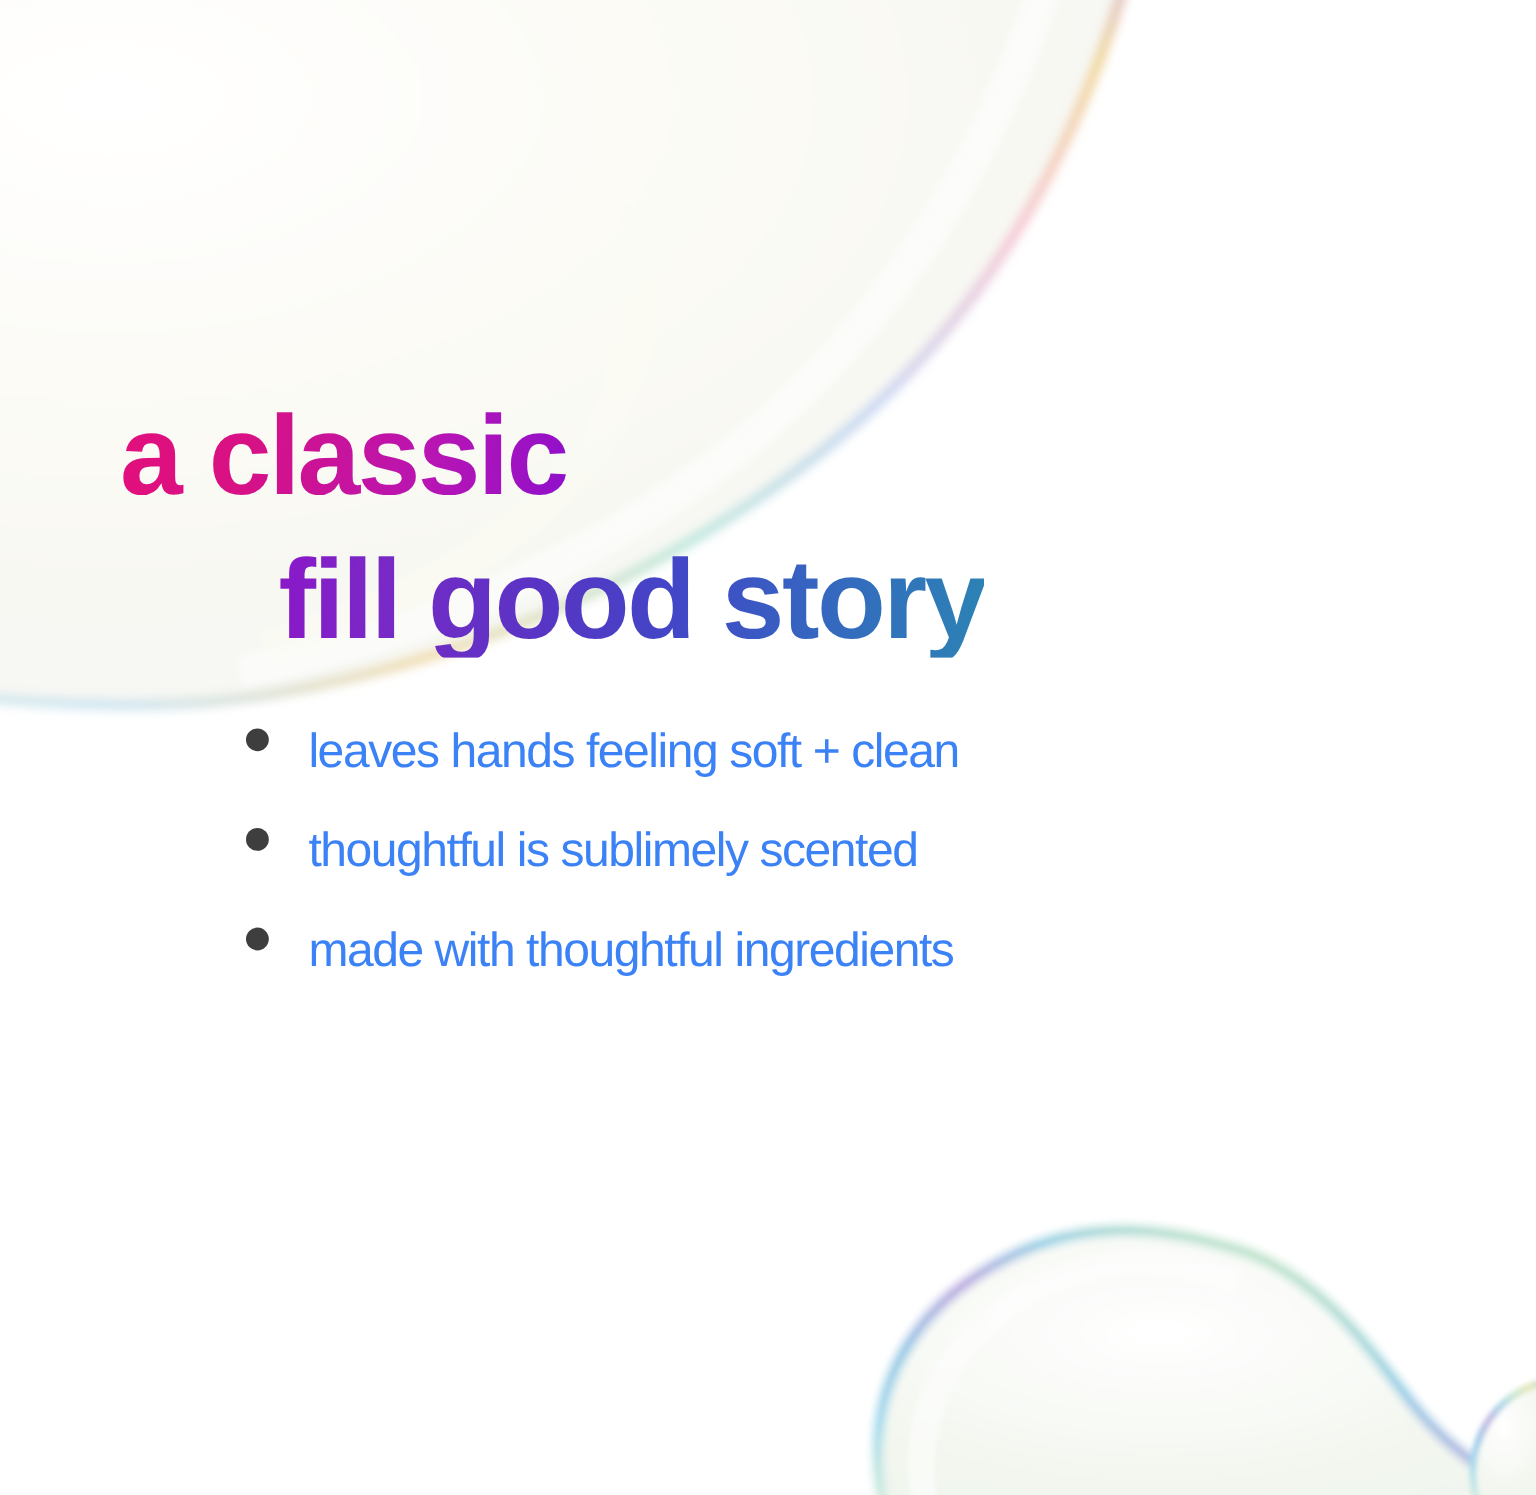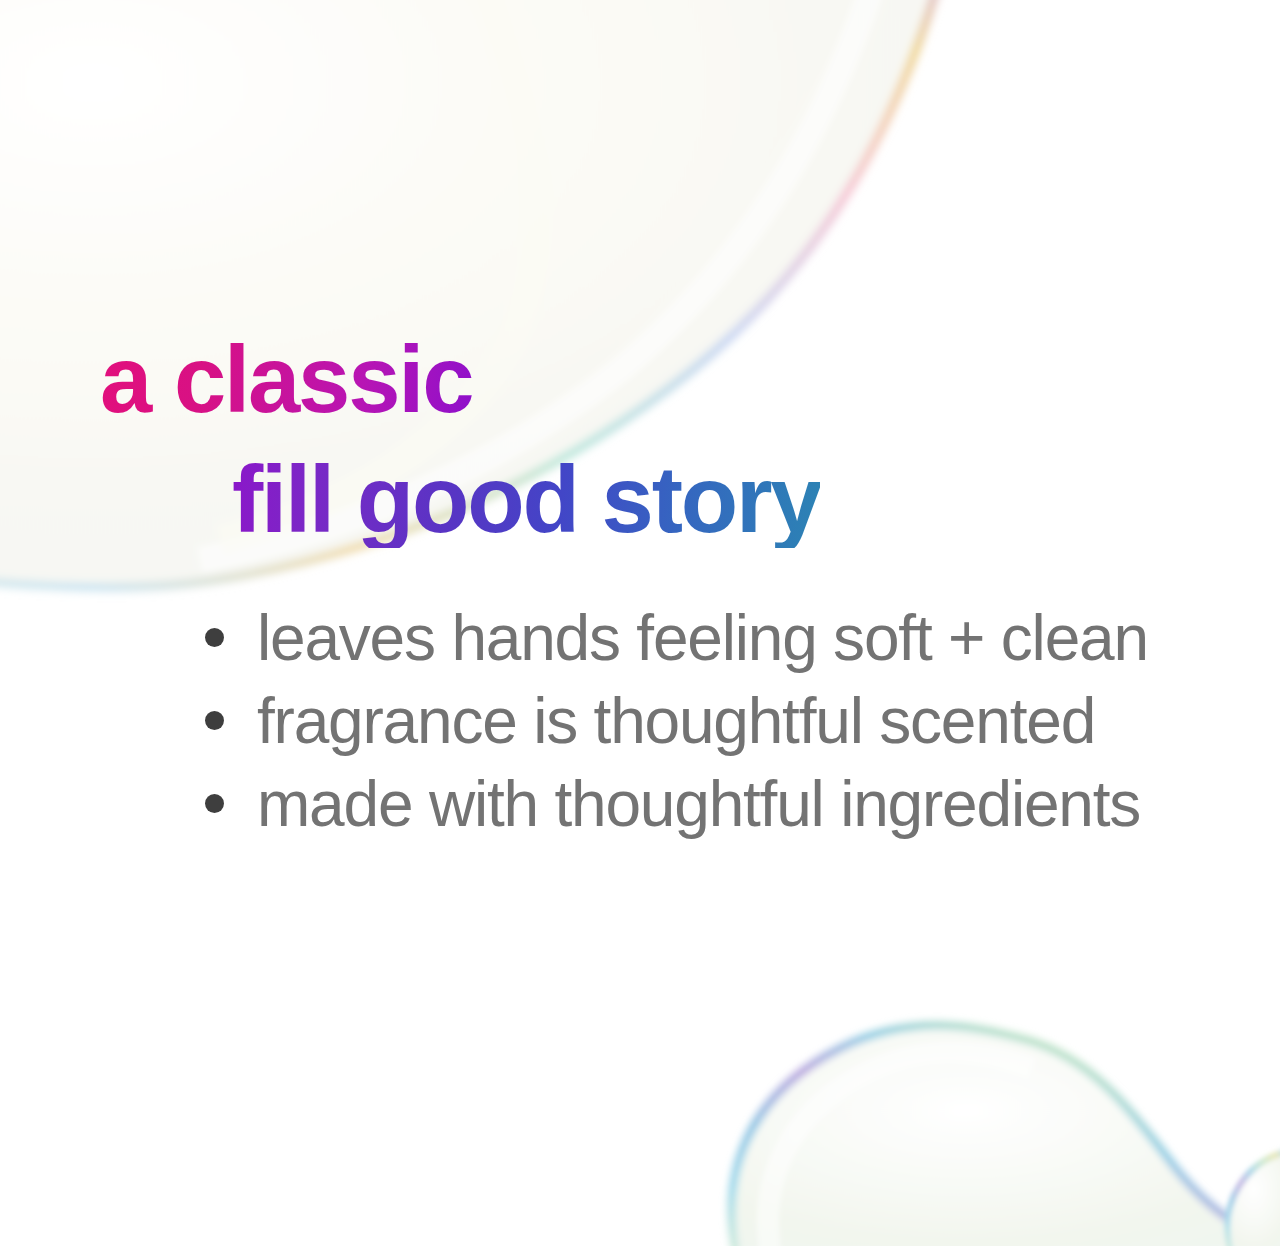--- a/index.html
+++ b/index.html
@@ -74,24 +74,24 @@
     flex:0 0 auto;
     width:19px;
     height:19px;
     border-radius:50%;
     background:#3E3E3E;
     margin-right:33px;
     position:relative;
     top:-13px;
   }
   .bullet-text {
-    font-size:64px;
+    font-size:40px;
     font-weight:400;
     letter-spacing:-1.2px;
-    color:#737373;
+    color:#3b82f6;
     white-space:nowrap;
     line-height:1;
   }
 </style>
 </head>
 <body>
 
 <div id="stage">
 
   <svg class="bubble-layer" viewBox="0 0 1280 1246" preserveAspectRatio="none">
@@ -176,21 +176,21 @@
 
   <div class="bullets">
 
     <div class="bullet-row">
       <span class="bullet-dot"></span>
       <span class="bullet-text">leaves hands feeling soft + clean</span>
     </div>
 
     <div class="bullet-row">
       <span class="bullet-dot"></span>
-      <span class="bullet-text">fragrance is thoughtful scented</span>
+      <span class="bullet-text">thoughtful is sublimely scented</span>
     </div>
 
     <div class="bullet-row">
       <span class="bullet-dot"></span>
       <span class="bullet-text">made with thoughtful ingredients</span>
     </div>
 
   </div>
 
 </div>

